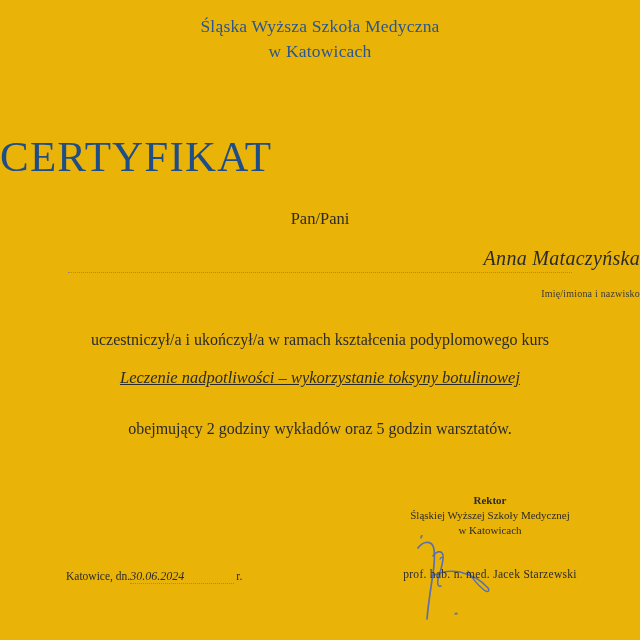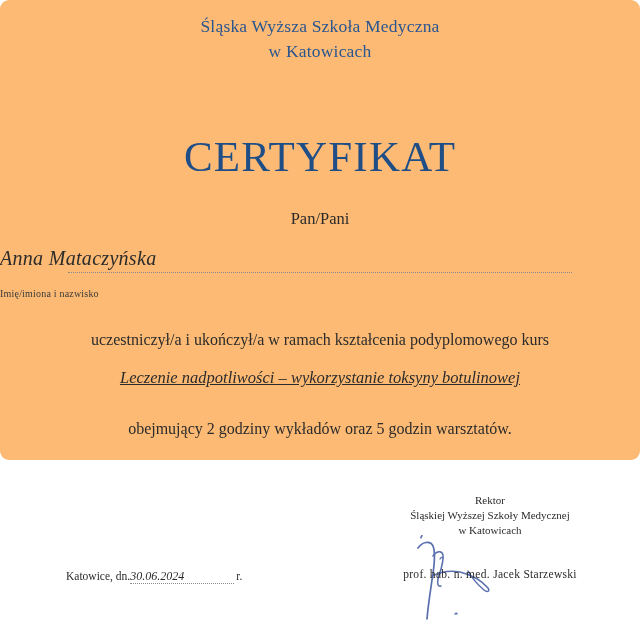--- a/index.html
+++ b/index.html
@@ -10,23 +10,22 @@
     width: 640px;
     height: 640px;
     background: #ffffff;
     font-family: "Liberation Serif", "DejaVu Serif", serif;
     color: #231f20;
     overflow: hidden;
   }
   .certificate {
     position: relative;
     width: 640px;
-    height: 460px;
-    background: #fdba74;
-    border-radius: 9px;
+    height: 640px;
+    background: #eab308;
   }
 
   
   .inst-header {
     position: absolute;
     top: 14px;
     left: 0;
     width: 640px;
     text-align: center;
     color: #2a5690;
@@ -35,21 +34,21 @@
     letter-spacing: 0.2px;
   }
   .inst-header .line2 { display: block; }
 
   
   .cert-title {
     position: absolute;
     top: 133px;
     left: 0;
     width: 640px;
-    text-align: center;
+    text-align: left;
     color: #1f4e87;
     font-size: 43px;
     line-height: 48px;
     letter-spacing: 1.2px;
   }
 
   
   .salutation {
     position: absolute;
     top: 209px;
@@ -59,21 +58,21 @@
     font-size: 16.5px;
     color: #2b2b2b;
   }
 
   
   .recipient-wrap {
     position: absolute;
     top: 246px;
     left: 0;
     width: 640px;
-    text-align: left;
+    text-align: right;
   }
   .recipient-name {
     font-style: italic;
     font-size: 20px;
     line-height: 24px;
     color: #2b2b2b;
     letter-spacing: 0.3px;
   }
   .dotted-rule {
     position: absolute;
@@ -125,20 +124,21 @@
     position: absolute;
     top: 490px;
     left: 360px;
     width: 260px;
     text-align: center;
   }
   .sig-role {
     font-size: 11px;
     line-height: 15px;
     color: #2b2b2b;
+    font-weight: bold;
   }
   .sig-org {
     display: block;
     font-size: 11px;
     line-height: 15px;
     color: #2b2b2b;
   }
   .sig-city {
     display: block;
     font-size: 11px;

